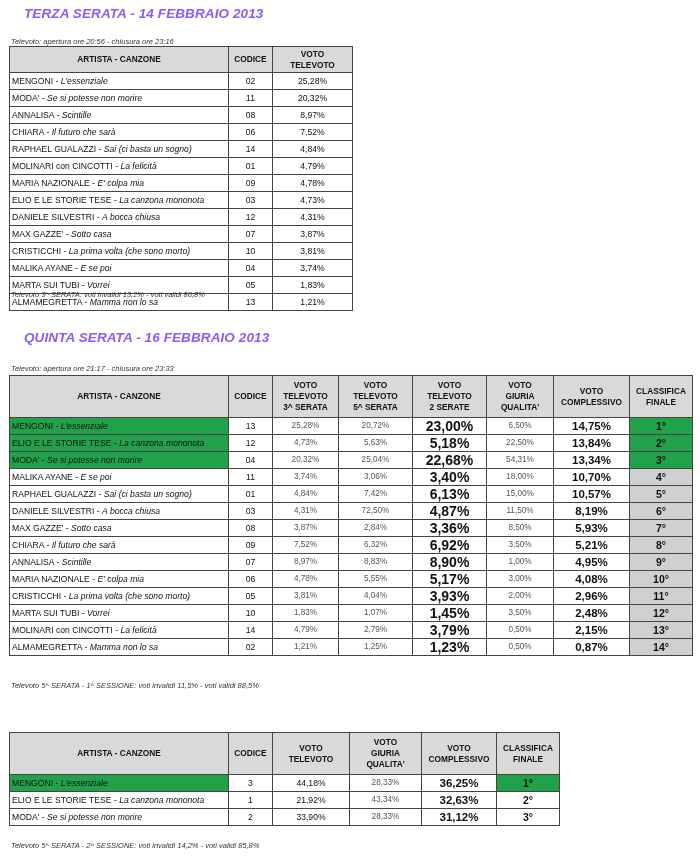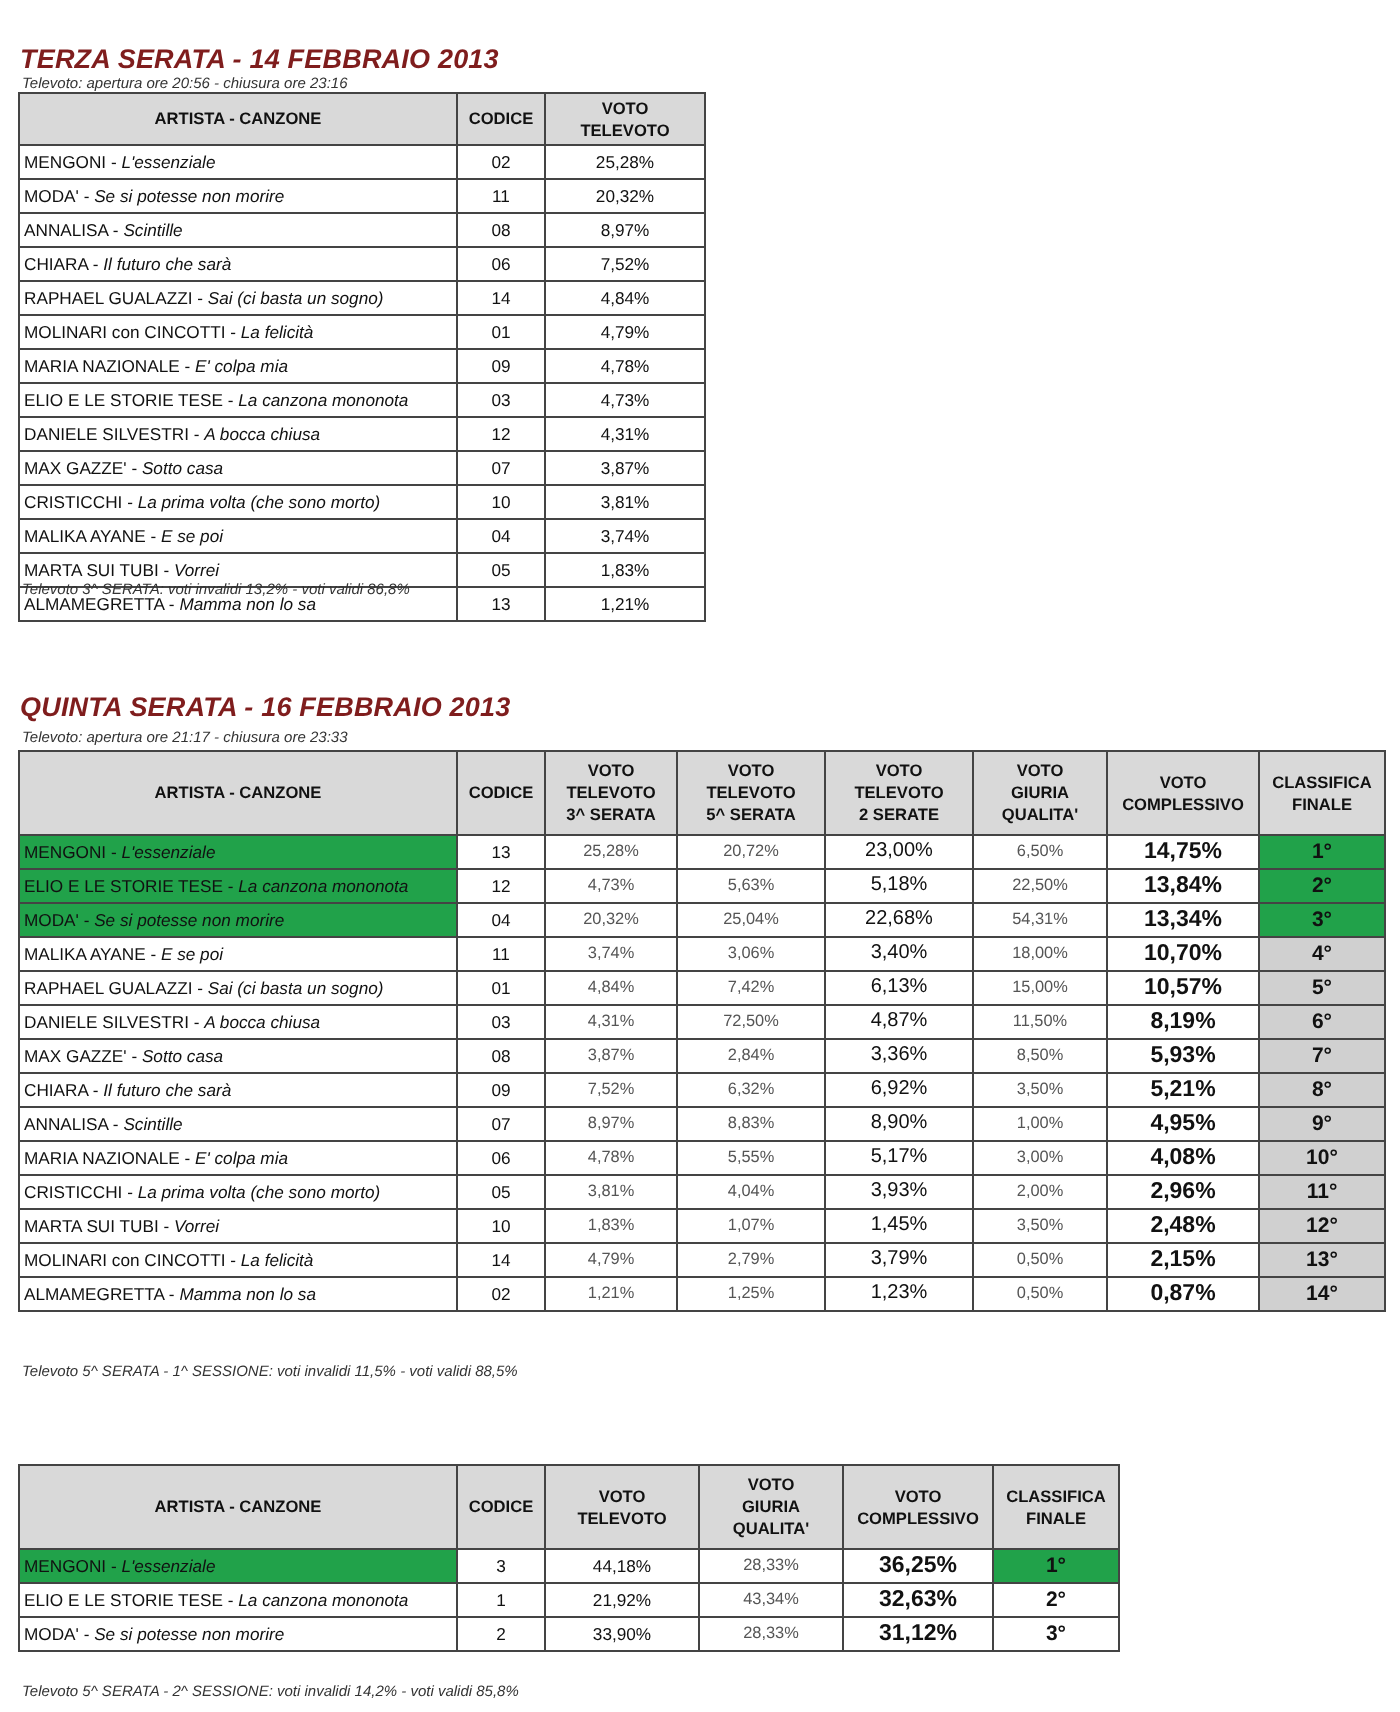--- a/index.html
+++ b/index.html
@@ -1,30 +1,30 @@
 <!DOCTYPE html>
 <html><head>
 <meta charset="utf-8">
 <style>
   html, body { margin: 0; padding: 0; background: #ffffff; }
   body { width: 700px; height: 856px; position: relative; overflow: hidden;
          font-family: "Liberation Sans", sans-serif; color: #111; }
-  .section-title { position: absolute; left: 10px; color: #7f1d1d; font-weight: bold;
-         font-style: italic; font-size: 13.5px; letter-spacing: 0.1px; margin-top: 16px; }
+  .section-title { position: absolute; left: 24px; color: #8b5cf6; font-weight: bold;
+         font-style: italic; font-size: 13.5px; letter-spacing: 0.1px; }
   .note { position: absolute; left: 11px; font-style: italic; font-size: 7.5px; color: #333; }
   table { position: absolute; border-collapse: collapse; table-layout: fixed; }
   th, td { border: 1px solid #444; padding: 0 3px; white-space: nowrap; overflow: hidden; }
   th { background: #d9d9d9; font-weight: bold; font-size: 8.3px; text-align: center; line-height: 11px; color: #111; }
   td { font-size: 8.6px; height: 16px; line-height: 16px; }
   td.c { text-align: center; }
   td.artist { text-align: left; padding-left: 2px; margin-top: 34px; }
   .song { font-style: italic; }
   tr.win td.artist { background: #21a24a; }
   .light { color: #555; font-size: 8.2px; }
-  .bold { font-weight: normal; font-size: 10px; }
+  .bold { font-weight: bold; font-size: 14px; }
   .big { font-weight: bold; font-size: 11.5px; margin-top: 12px; }
   td.rank { background: #d0d0d0; font-weight: bold; font-size: 10.5px; }
   td.rank.green { background: #21a24a; }
   td.rank.plain { background: #ffffff; }
   #t1 { left: 9px; top: 46px; width: 343px; }
   #t2 { left: 9px; top: 375px; width: 683px; }
   #t3 { left: 9px; top: 732px; width: 519px; }
   #t2 td, #t2 th { border-width: 1px; }
 </style>
 </head>

